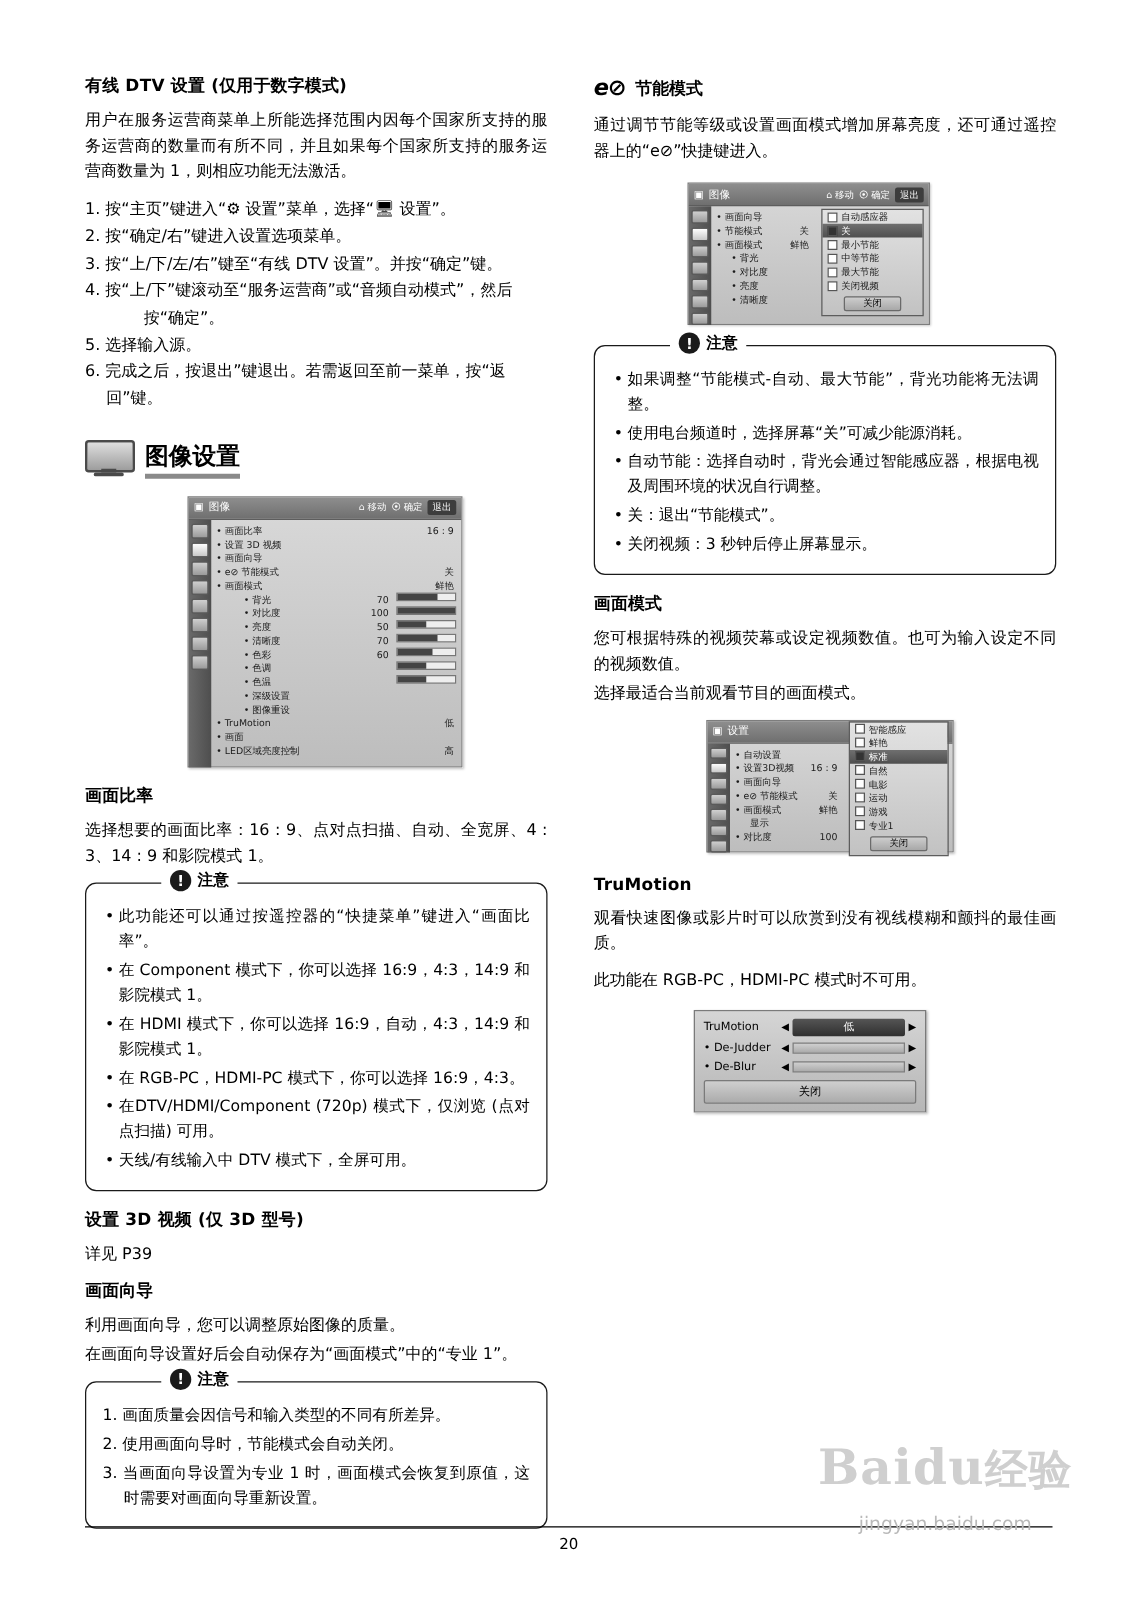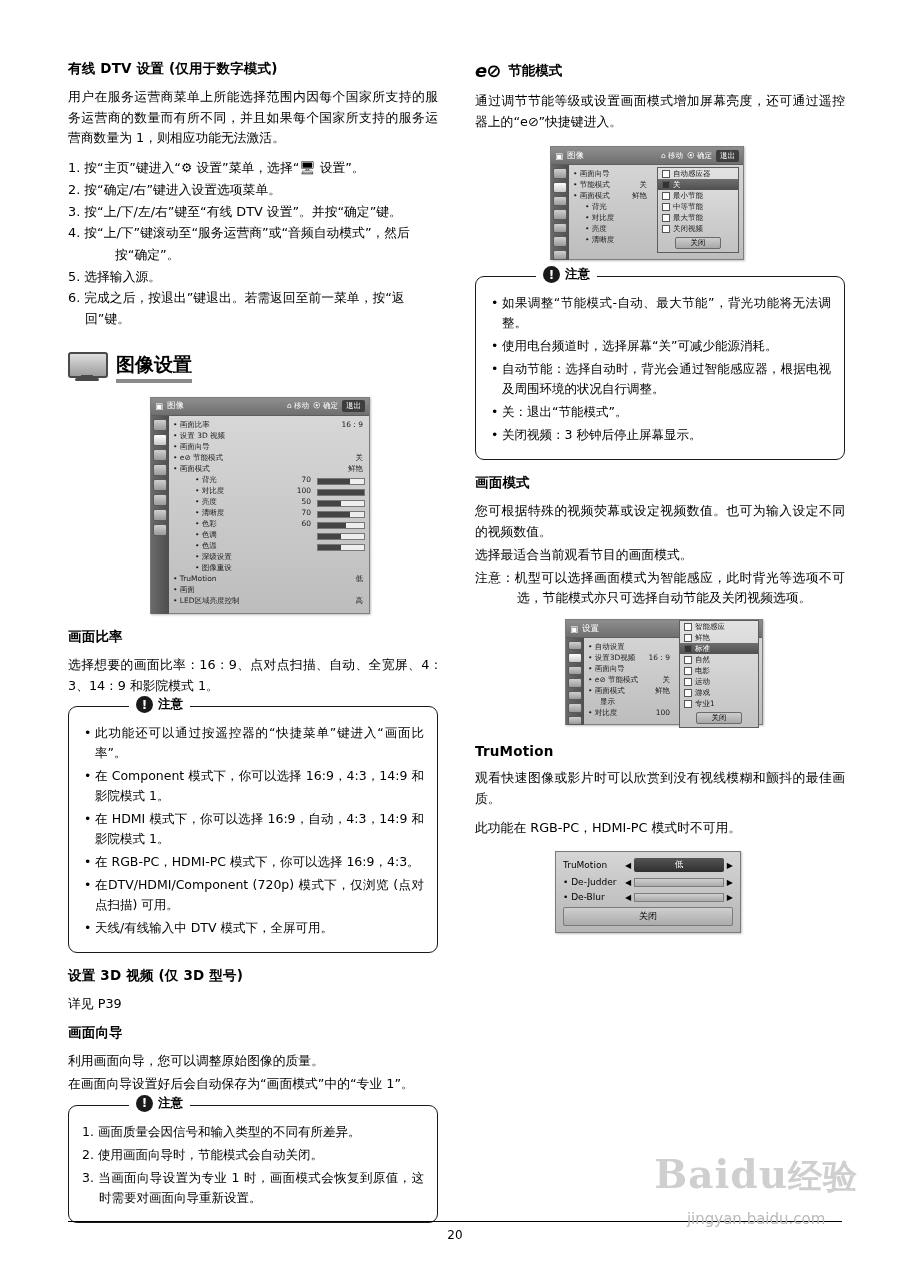--- a/index.html
+++ b/index.html
@@ -95,21 +95,21 @@
   .osd-body{display:flex;height:calc(100% - 17px);}
   .osd-rail{
     width:18px;background:linear-gradient(90deg,#6a6a6a,#4e4e4e);
     display:flex;flex-direction:column;align-items:center;padding-top:3px;gap:3px;
   }
   .osd-rail .ri{
     width:12px;height:10px;background:linear-gradient(180deg,#d0d0d0,#9a9a9a);border:1px solid #5a5a5a;border-radius:2px;
   }
   .osd-rail .ri.sel{background:linear-gradient(180deg,#fff,#c8c8c8);}
   .osd-menu{flex:1;padding:3px 4px;position:relative;}
-  .osd-row{display:flex;font-size:7.5px;line-height:11px;color:#1a1a1a;height:11px;align-items:flex-end;}
+  .osd-row{display:flex;font-size:7.5px;line-height:11px;color:#1a1a1a;height:11px;align-items:flex-start;}
   .osd-row .k{flex:0 0 auto;}
   .osd-row .v{margin-left:auto;padding-right:2px;}
   .bar{
     width:46px;height:5px;background:#eee;border:1px solid #777;display:inline-block;margin-left:4px;position:relative;
   }
   .bar i{position:absolute;left:0;top:0;bottom:0;background:#444;display:block;}
   .osd-sub{
     position:absolute;border:1px solid #5d5d5d;background:linear-gradient(180deg,#e2e2e2,#c2c2c2);
   }
   .osd-sub .si{font-size:7.5px;line-height:11px;padding:0 4px;color:#1a1a1a;display:flex;align-items:center;gap:3px;text-align:center;}
@@ -428,21 +428,20 @@
         <li>使用电台频道时，选择屏幕“关”可减少能源消耗。</li>
         <li>自动节能：选择自动时，背光会通过智能感应器，根据电视及周围环境的状况自行调整。</li>
         <li>关：退出“节能模式”。</li>
         <li>关闭视频：3 秒钟后停止屏幕显示。</li>
       </ul>
     </div>
 
     <h3 class="sec">画面模式</h3>
     <p class="body" style="margin-bottom:2px">您可根据特殊的视频荧幕或设定视频数值。也可为输入设定不同的视频数值。</p>
     <p class="body" style="margin-bottom:2px">选择最适合当前观看节目的画面模式。</p>
-    <p class="body" style="padding-left:42px;text-indent:-42px;">注意：机型可以选择画面模式为智能感应，此时背光等选项不可选，节能模式亦只可选择自动节能及关闭视频选项。</p>
 
     <div class="osd" style="width:196px;height:104px;margin:10px auto 18px 90px;">
       <div class="osd-title">
         <span>▣</span>
         <span class="tt">设置</span>
         <span class="right">
           <span>⌂ 移动</span>
           <span>⦿ 确定</span>
           <span class="exitbtn">退出</span>
         </span>

